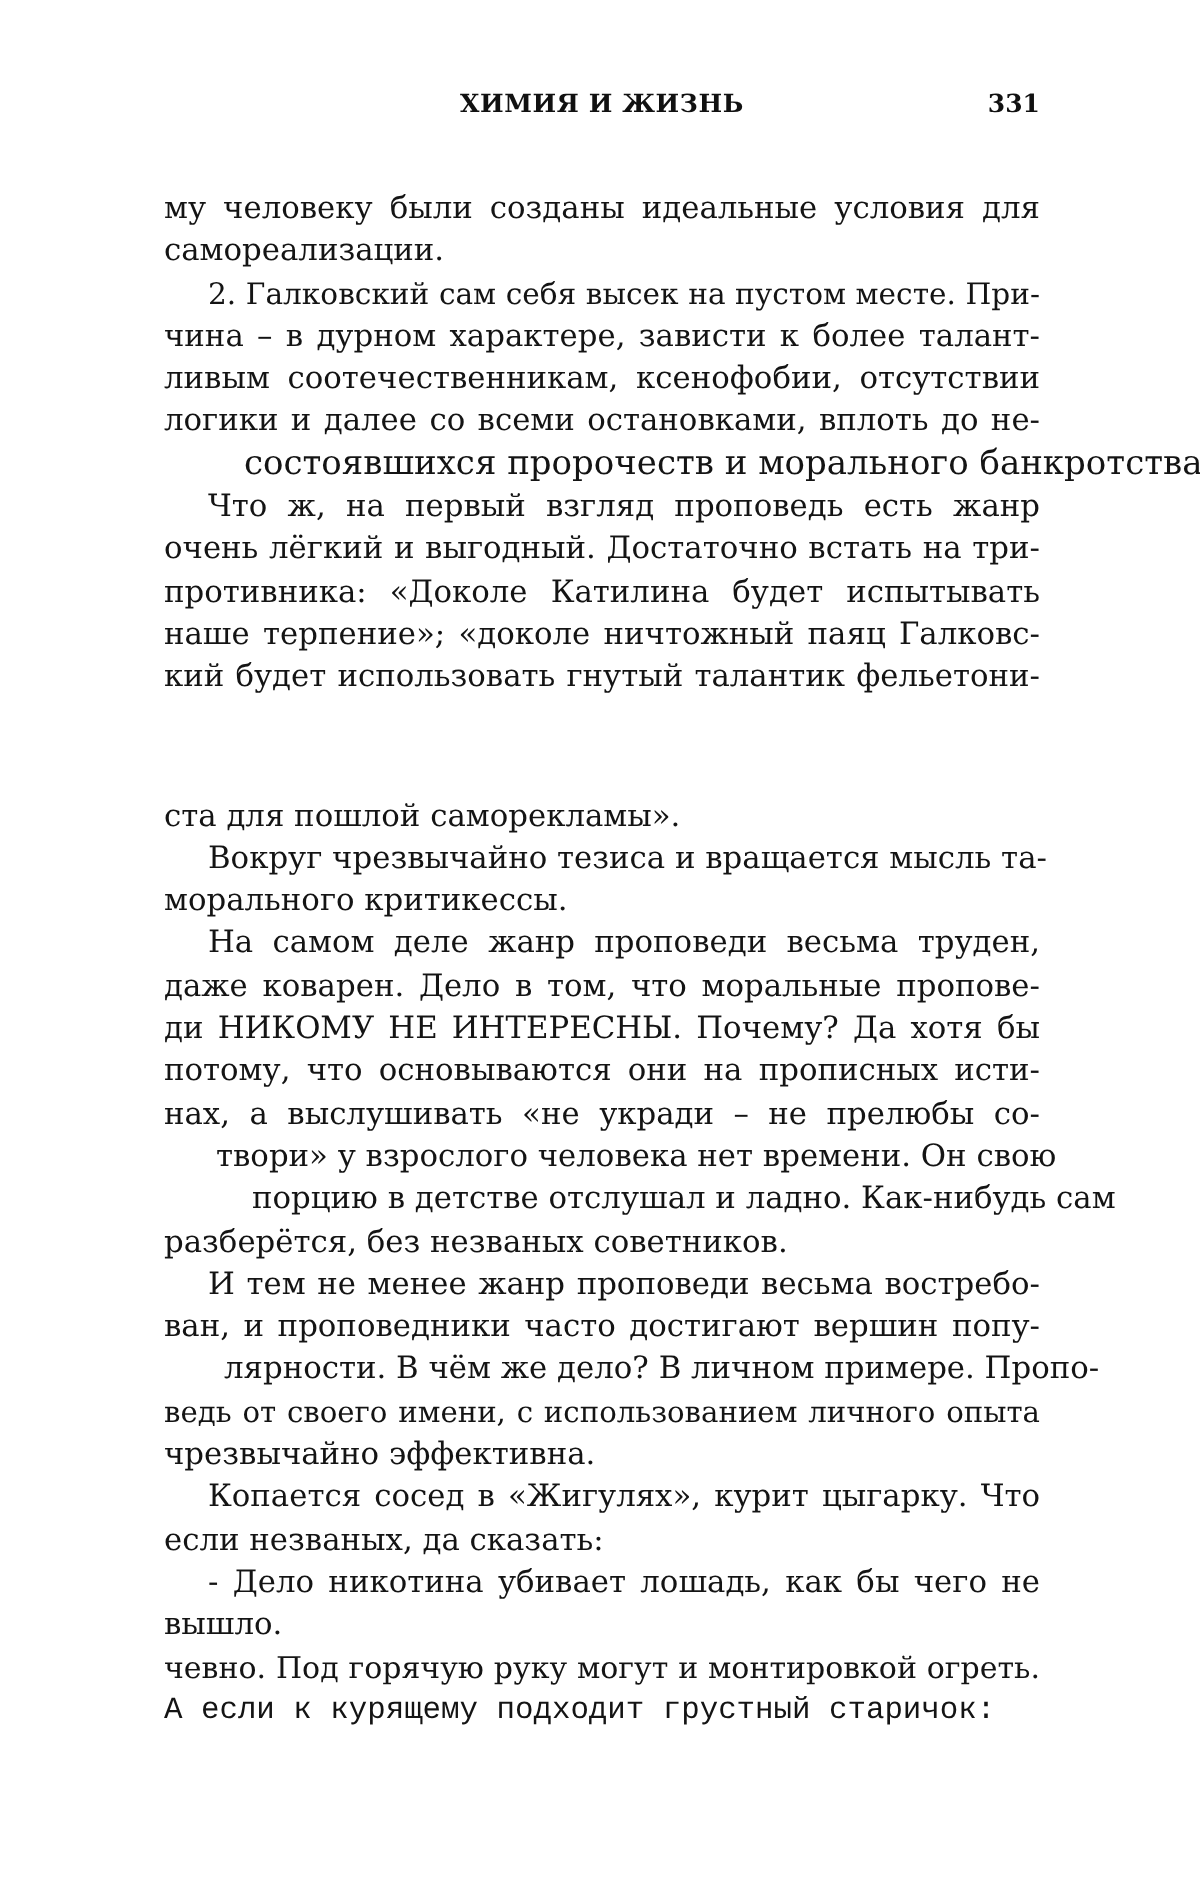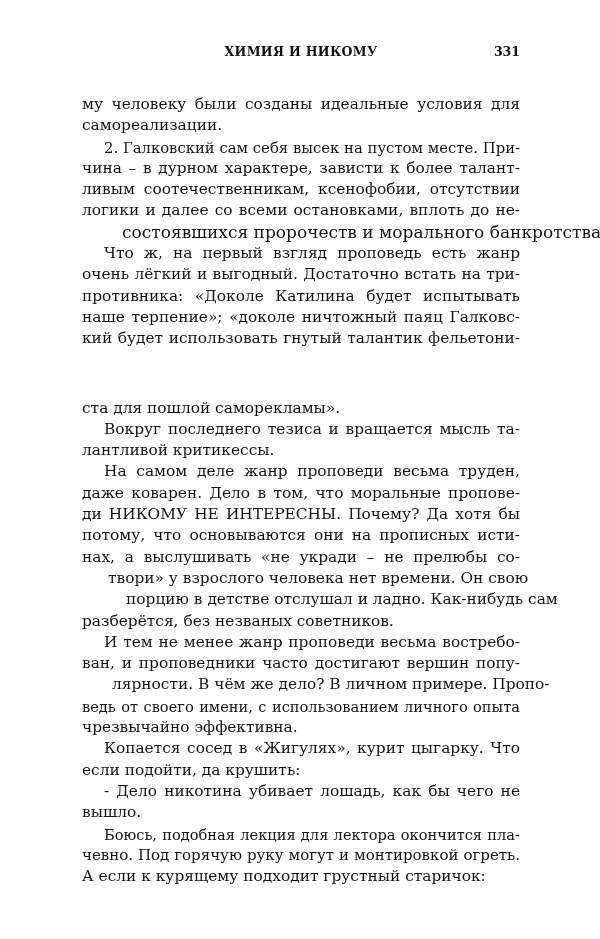--- a/index.html
+++ b/index.html
@@ -13,53 +13,52 @@
     font-family:"DejaVu Serif", serif; font-size:15.4px; line-height:21.3px; color:#141414; }
   .line { display:block; white-space:nowrap; text-align:justify; text-align-last:justify; height:21.3px; }
   .line.last { text-align-last:left; }
   .line.indent { padding-left:22px; }
 </style>
 </head>
 <body>
 
 <div class="page">
   <div class="running-head">
-    <span class="running-title">ХИМИЯ И НИКОМУ</span>
+    <span class="running-title">ХИМИЯ И ЖИЗНЬ</span>
     <span class="page-number">331</span>
   </div>
   <div class="body-text" id="body-text">
       <span class="line" style="white-space: nowrap;">му человеку были созданы идеальные условия для</span>
       <span class="line last" style="white-space: nowrap;">самореализации.</span>
       <span class="line indent" style="white-space: nowrap; font-size: 14.8px;">2. Галковский сам себя высек на пустом месте. При-</span>
       <span class="line" style="white-space: nowrap;">чина – в дурном характере, зависти к более талант-</span>
       <span class="line" style="white-space: nowrap;">ливым соотечественникам, ксенофобии, отсутствии</span>
       <span class="line" style="white-space: nowrap;">логики и далее со всеми остановками, вплоть до не-</span>
       <span class="line" style="white-space: nowrap; font-size: 17px; margin-left: 40px;">состоявшихся пророчеств и морального банкротства.</span>
       <span class="line indent" style="white-space: nowrap;">Что ж, на первый взгляд проповедь есть жанр</span>
       <span class="line" style="white-space: nowrap;">очень лёгкий и выгодный. Достаточно встать на три-</span>
       <span class="line" style="white-space: nowrap;">противника: «Доколе Катилина будет испытывать</span>
       <span class="line" style="white-space: nowrap;">наше терпение»; «доколе ничтожный паяц Галковс-</span>
       <span class="line" style="white-space: nowrap;">кий будет использовать гнутый талантик фельетони-</span>
       <span class="line last" style="white-space: nowrap; margin-top: 48px;">ста для пошлой саморекламы».</span>
-      <span class="line indent" style="white-space: nowrap;">Вокруг последнего тезиса и вращается мысль та-</span>
-      <span class="line last" style="white-space: nowrap;">лантливой критикессы.</span>
+      <span class="line indent" style="white-space: nowrap;">Вокруг чрезвычайно тезиса и вращается мысль та-</span>
+      <span class="line last" style="white-space: nowrap;">морального критикессы.</span>
       <span class="line indent" style="white-space: nowrap;">На самом деле жанр проповеди весьма труден,</span>
       <span class="line" style="white-space: nowrap;">даже коварен. Дело в том, что моральные пропове-</span>
       <span class="line" style="white-space: nowrap;">ди НИКОМУ НЕ ИНТЕРЕСНЫ. Почему? Да хотя бы</span>
       <span class="line" style="white-space: nowrap;">потому, что основываются они на прописных исти-</span>
       <span class="line" style="white-space: nowrap;">нах, а выслушивать «не укради – не прелюбы со-</span>
       <span class="line" style="white-space: nowrap; margin-left: 26px;">твори» у взрослого человека нет времени. Он свою</span>
       <span class="line" style="white-space: nowrap; margin-left: 44px;">порцию в детстве отслушал и ладно. Как-нибудь сам</span>
       <span class="line last" style="white-space: nowrap;">разберётся, без незваных советников.</span>
       <span class="line indent" style="white-space: nowrap;">И тем не менее жанр проповеди весьма востребо-</span>
       <span class="line" style="white-space: nowrap;">ван, и проповедники часто достигают вершин попу-</span>
       <span class="line" style="white-space: nowrap; margin-left: 30px;">лярности. В чём же дело? В личном примере. Пропо-</span>
       <span class="line" style="white-space: nowrap; font-size: 14.6px;">ведь от своего имени, с использованием личного опыта</span>
       <span class="line last" style="white-space: nowrap;">чрезвычайно эффективна.</span>
       <span class="line indent" style="white-space: nowrap;">Копается сосед в «Жигулях», курит цыгарку. Что</span>
-      <span class="line last" style="white-space: nowrap;">если подойти, да крушить:</span>
+      <span class="line last" style="white-space: nowrap;">если незваных, да сказать:</span>
       <span class="line indent" style="white-space: nowrap;">- Дело никотина убивает лошадь, как бы чего не</span>
       <span class="line last" style="white-space: nowrap;">вышло.</span>
-      <span class="line indent" style="white-space: nowrap; font-size: 14.6px;">Боюсь, подобная лекция для лектора окончится пла-</span>
       <span class="line" style="white-space: nowrap; font-size: 15px;">чевно. Под горячую руку могут и монтировкой огреть.</span>
-      <span class="line last" style="white-space: nowrap;">А если к курящему подходит грустный старичок:</span>
+      <span class="line last" style="white-space: nowrap; font-family: Liberation Mono, monospace;">А если к курящему подходит грустный старичок:</span>
     </div>
 </div>
 
 </body></html>

